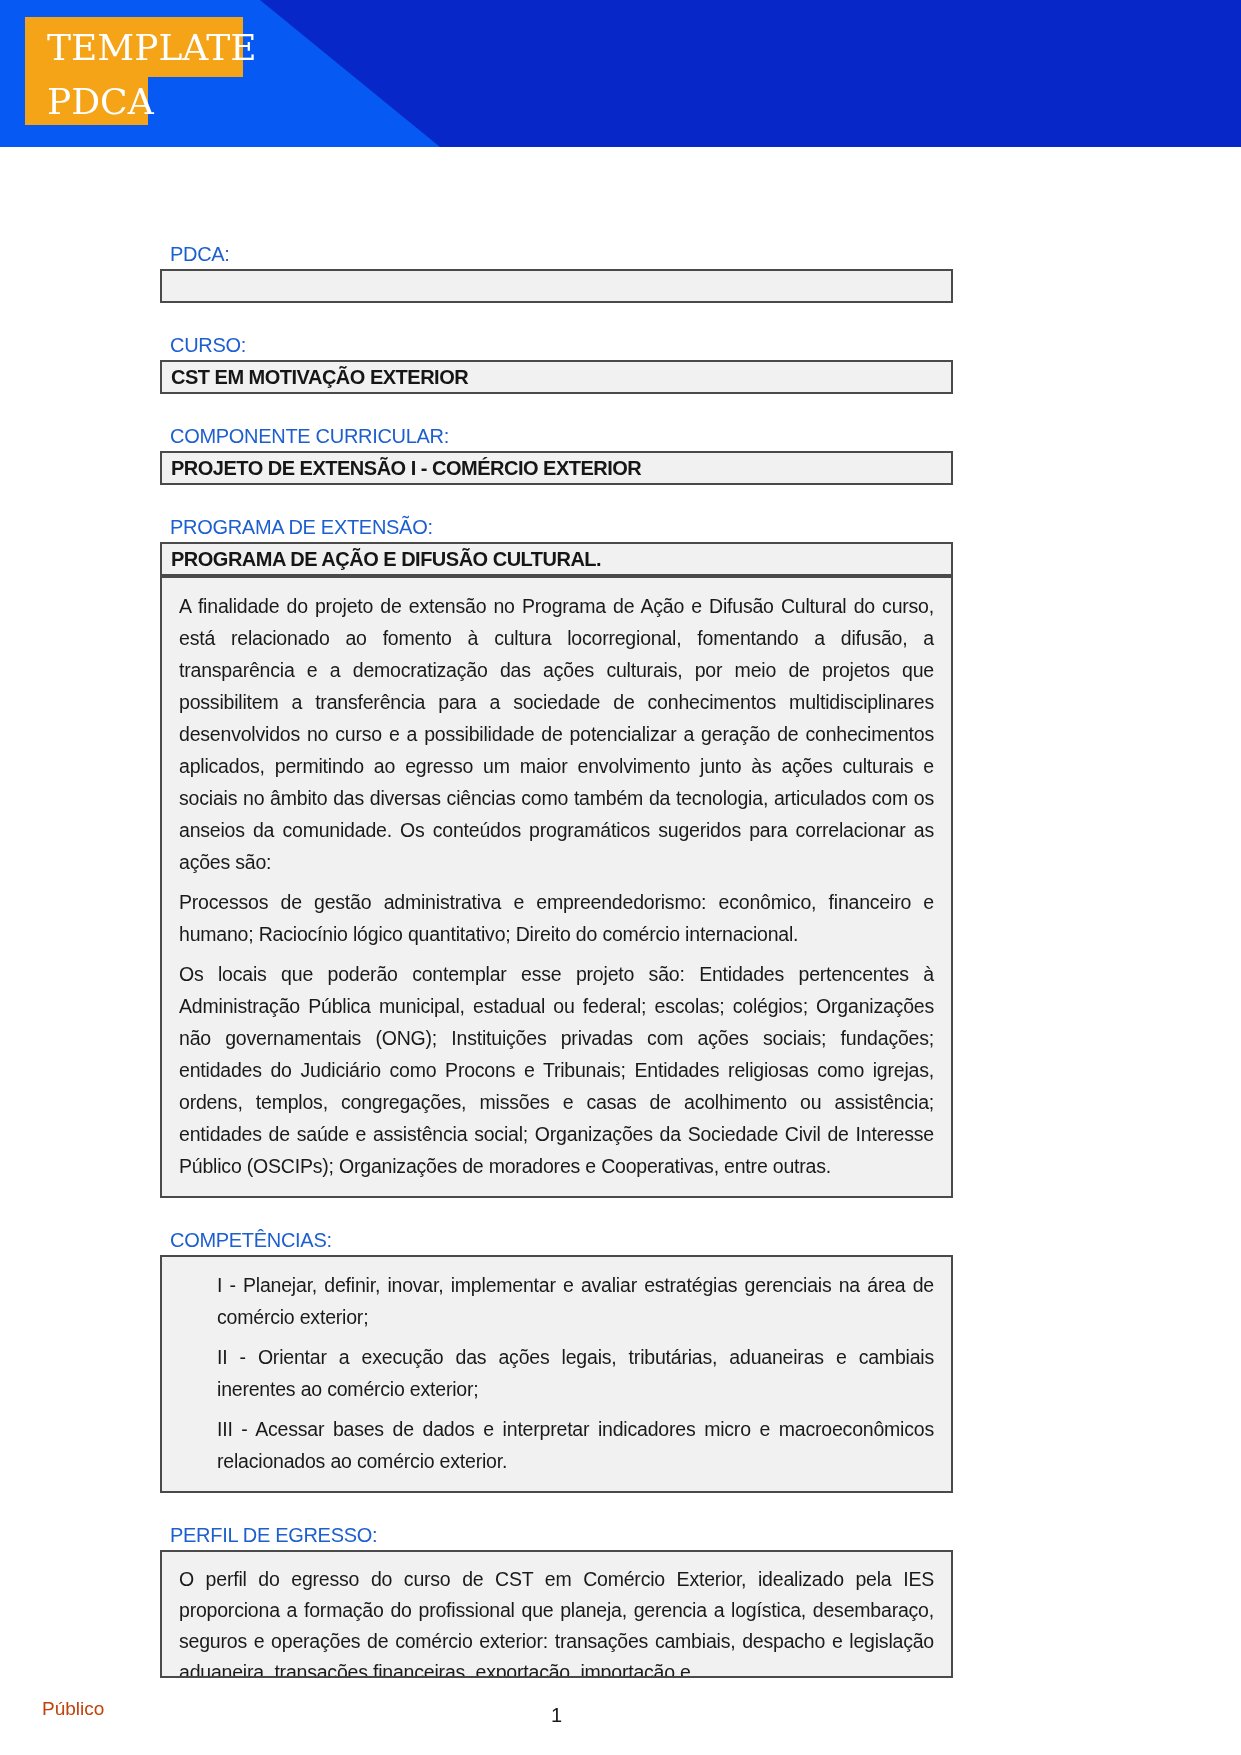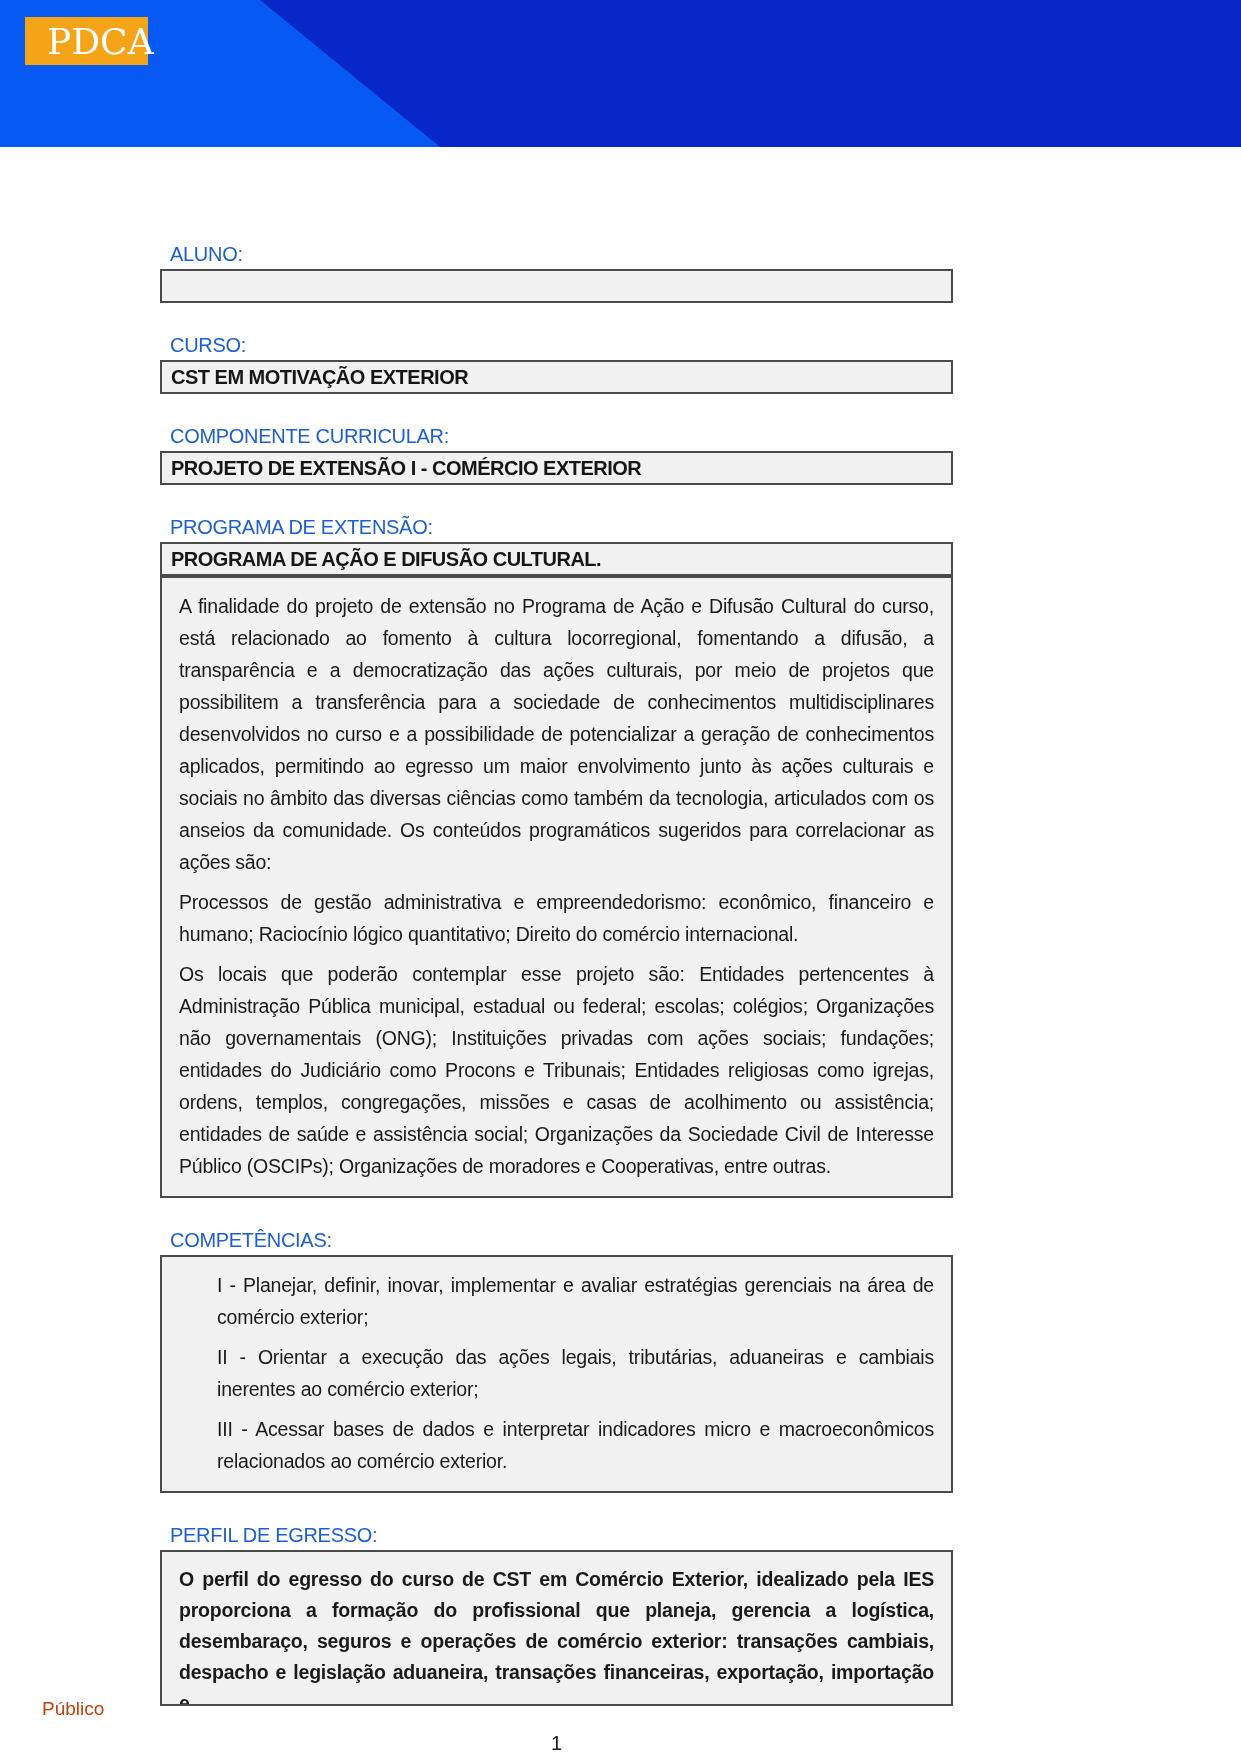--- a/index.html
+++ b/index.html
@@ -75,21 +75,21 @@
   }
   .text-box p{
     margin:8px;
     font-size:19.5px;
     line-height:32px;
     letter-spacing:-0.2px;
     text-align:justify;
   }
   .text-box.finalidade{min-height:577px;}
   .text-box.competencias{min-height:180px;padding-left:47px;}
-  .text-box.perfil{height:156px;overflow:hidden;font-weight:bold;}
+  .text-box.perfil{height:128px;overflow:hidden;}
   .text-box.perfil p{line-height:31px;}
   .page-number{
     margin-top:26px;
     width:793px;
     text-align:center;
     font-size:20px;
     color:#1a1a1a;
   }
   .classification{
     position:absolute;
@@ -99,29 +99,32 @@
   }
 </style>
 </head>
 <body>
 
 <div class="page">
 
   <header class="banner">
     <div class="banner-dark"></div>
     <div class="badge">
+      <div class="badge-row badge-row1">
+        <span>TEMPLATE</span>
+      </div>
       <div class="badge-row badge-row2">
         <span>PDCA</span>
       </div>
     </div>
   </header>
 
   <main class="content">
 
-    <div class="field-label first">ALUNO:</div>
+    <div class="field-label first">PDCA:</div>
     <div class="field-box">
       <span class="value"></span>
     </div>
 
     <div class="field-label">CURSO:</div>
     <div class="field-box">
       <span class="value">CST EM MOTIVAÇÃO EXTERIOR</span>
     </div>
 
     <div class="field-label">COMPONENTE CURRICULAR:</div>

